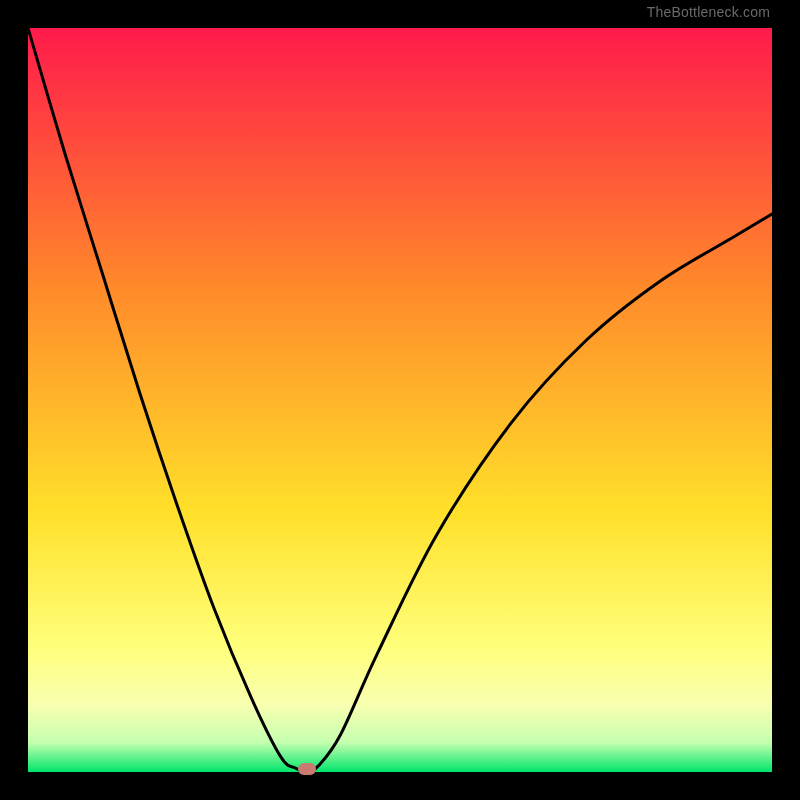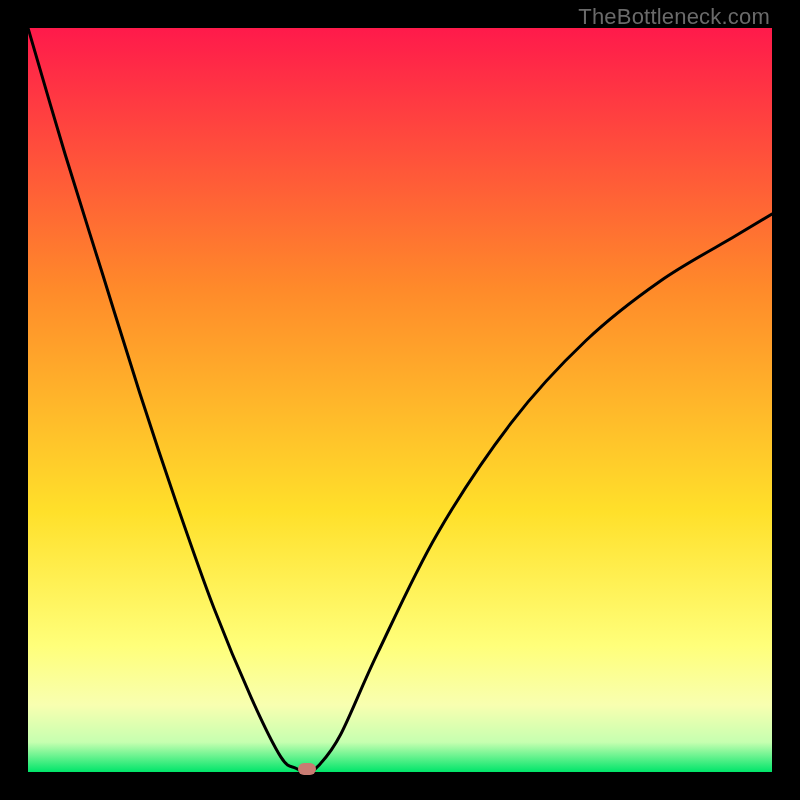--- a/index.html
+++ b/index.html
@@ -24,21 +24,21 @@
     left: 0;
     top: 0;
     width: 744px;
     height: 744px;
   }
   .watermark {
     position: absolute;
     top: 4px;
     right: 30px;
     color: #6a6a6a;
-    font-size: 22px;
+    font-size: 14px;
     font-weight: 500;
     letter-spacing: 0.2px;
     z-index: 50;
   }
   .curve {
     position: absolute;
     left: 0;
     top: 0;
     z-index: 30;
   }

